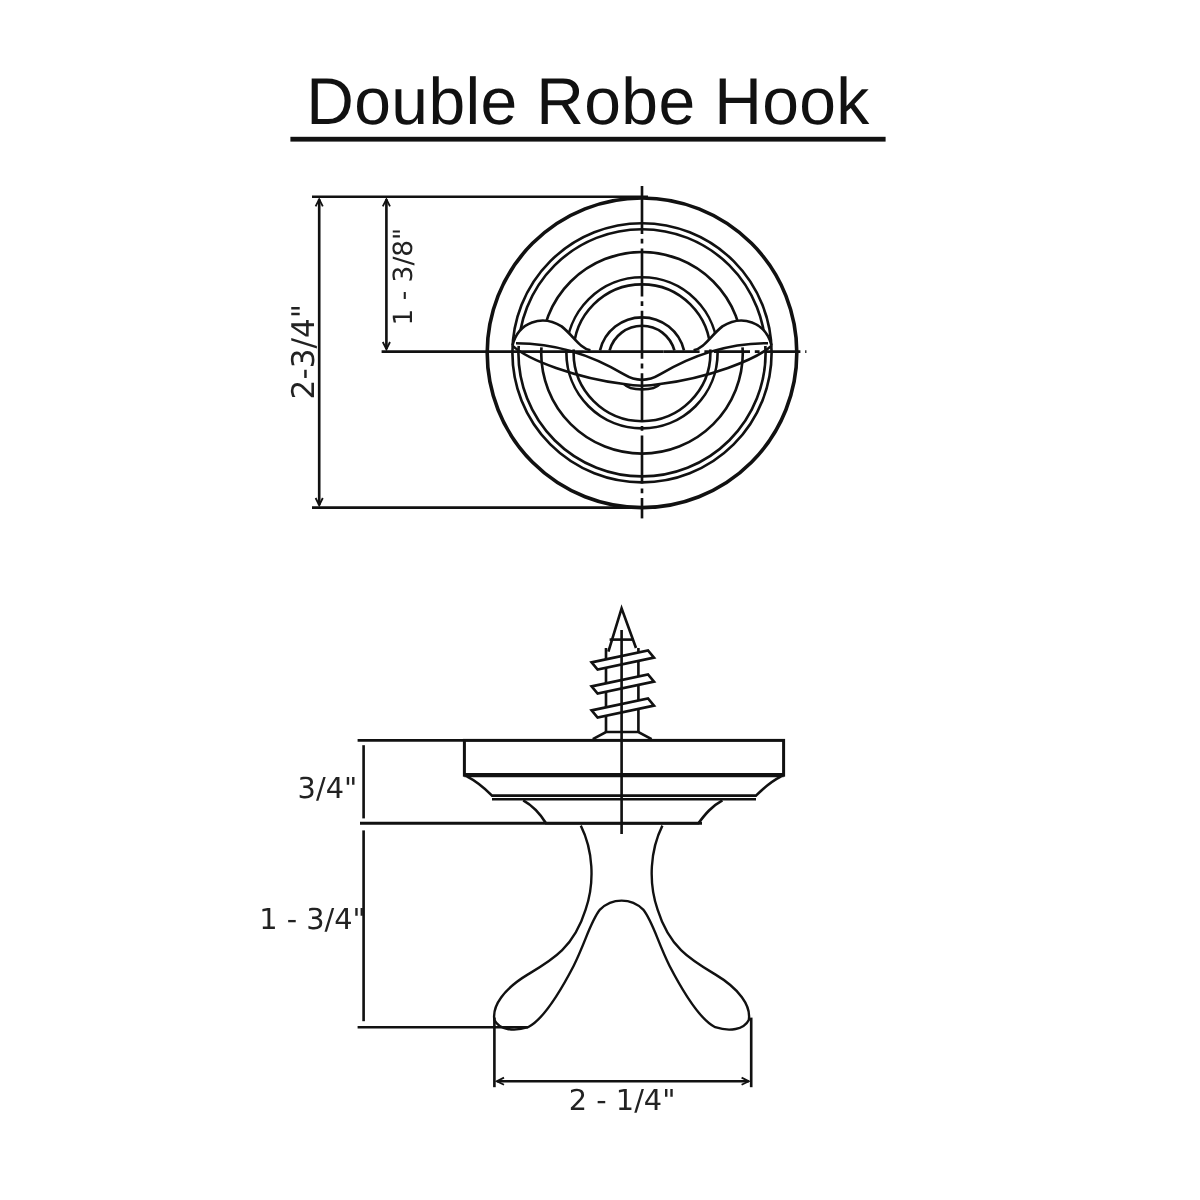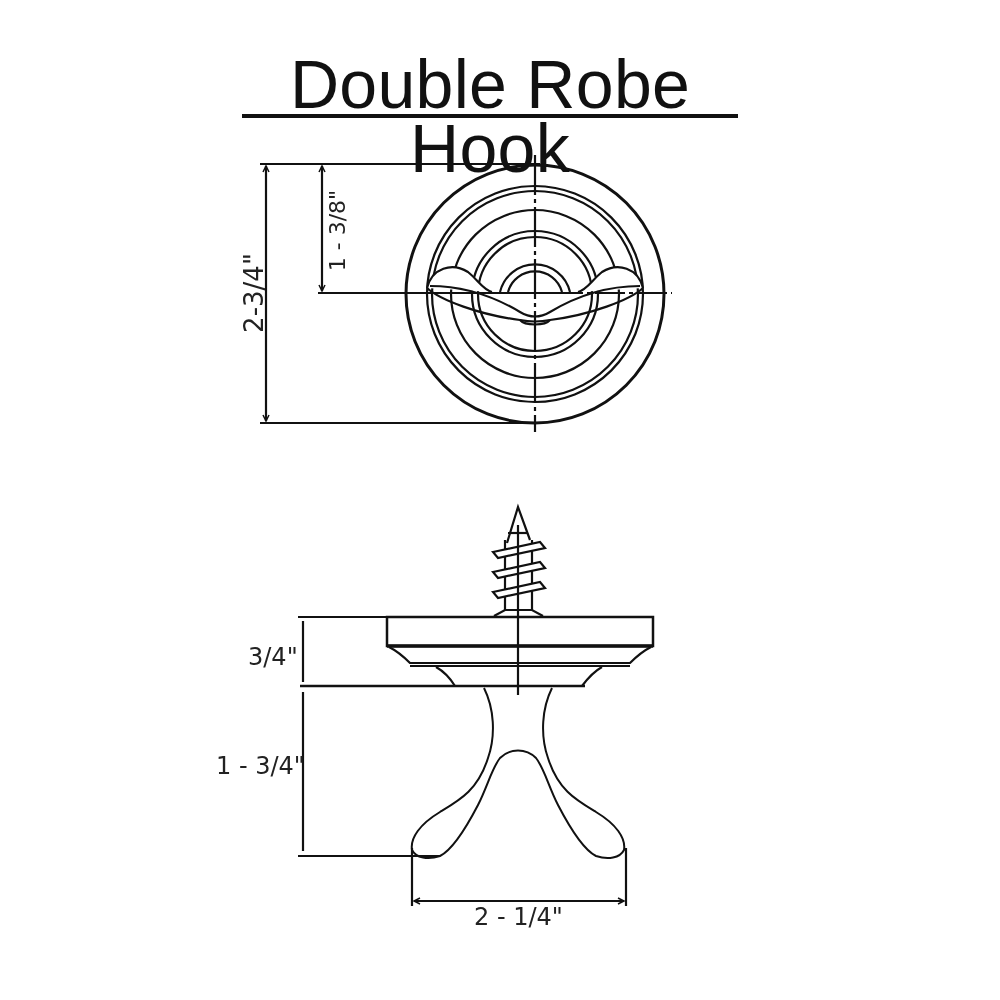--- a/index.html
+++ b/index.html
@@ -1,19 +1,19 @@
 <!DOCTYPE html>
 <html><head>
 <meta charset="utf-8">
 <style>
   html, body { margin: 0; padding: 0; background: #ffffff; }
   body { width: 1000px; height: 1000px; position: relative; overflow: hidden; font-family: "Liberation Sans", sans-serif; color: #111; }
   .title {
     position: absolute; left: 242px; top: 52px; width: 496px; text-align: center;
-    font-family: "Liberation Sans", sans-serif; font-size: 68px; line-height: 64px; color: #111;
+    font-family: "Liberation Sans", sans-serif; font-size: 55px; line-height: 64px; color: #111;
     letter-spacing: 0.3px;
   }
   .title-underline { position: absolute; left: 242px; top: 114px; width: 496px; height: 4px; background: #111; }
   svg.drawing { position: absolute; left: 0; top: 0; }
   .dim { position: absolute; font-family: "DejaVu Sans", sans-serif; color: #222; white-space: nowrap; }
   .dim-rot { transform-origin: center center; transform: rotate(-90deg); }
 </style>
 </head>
 <body>
 

